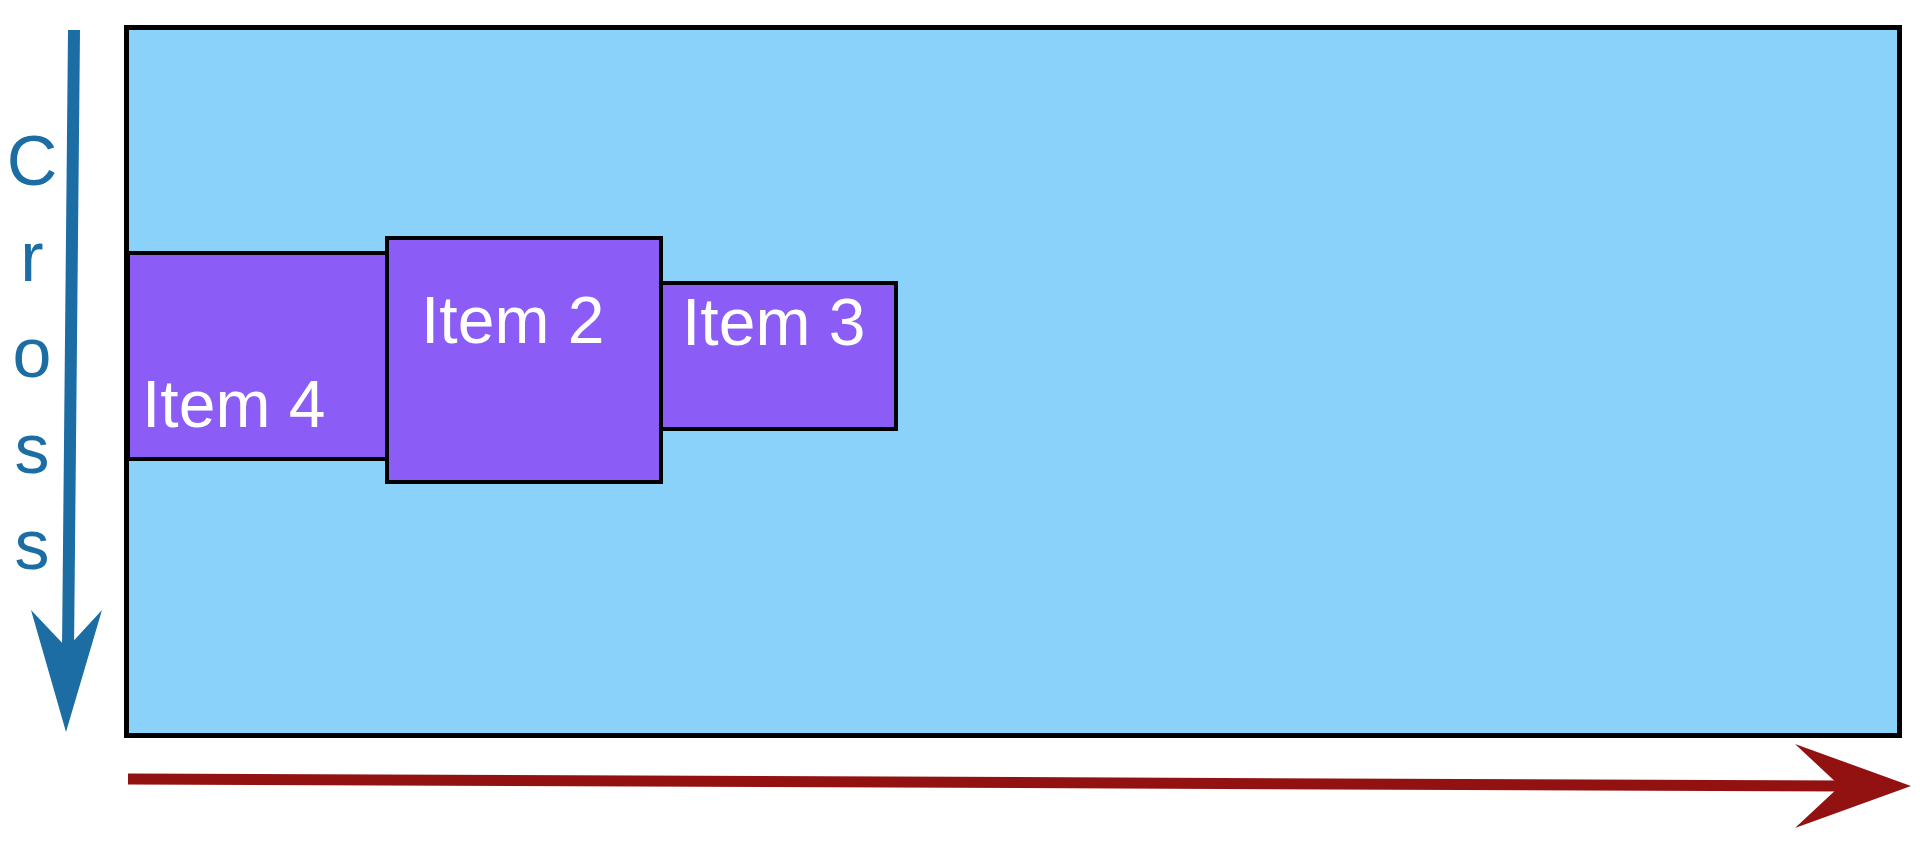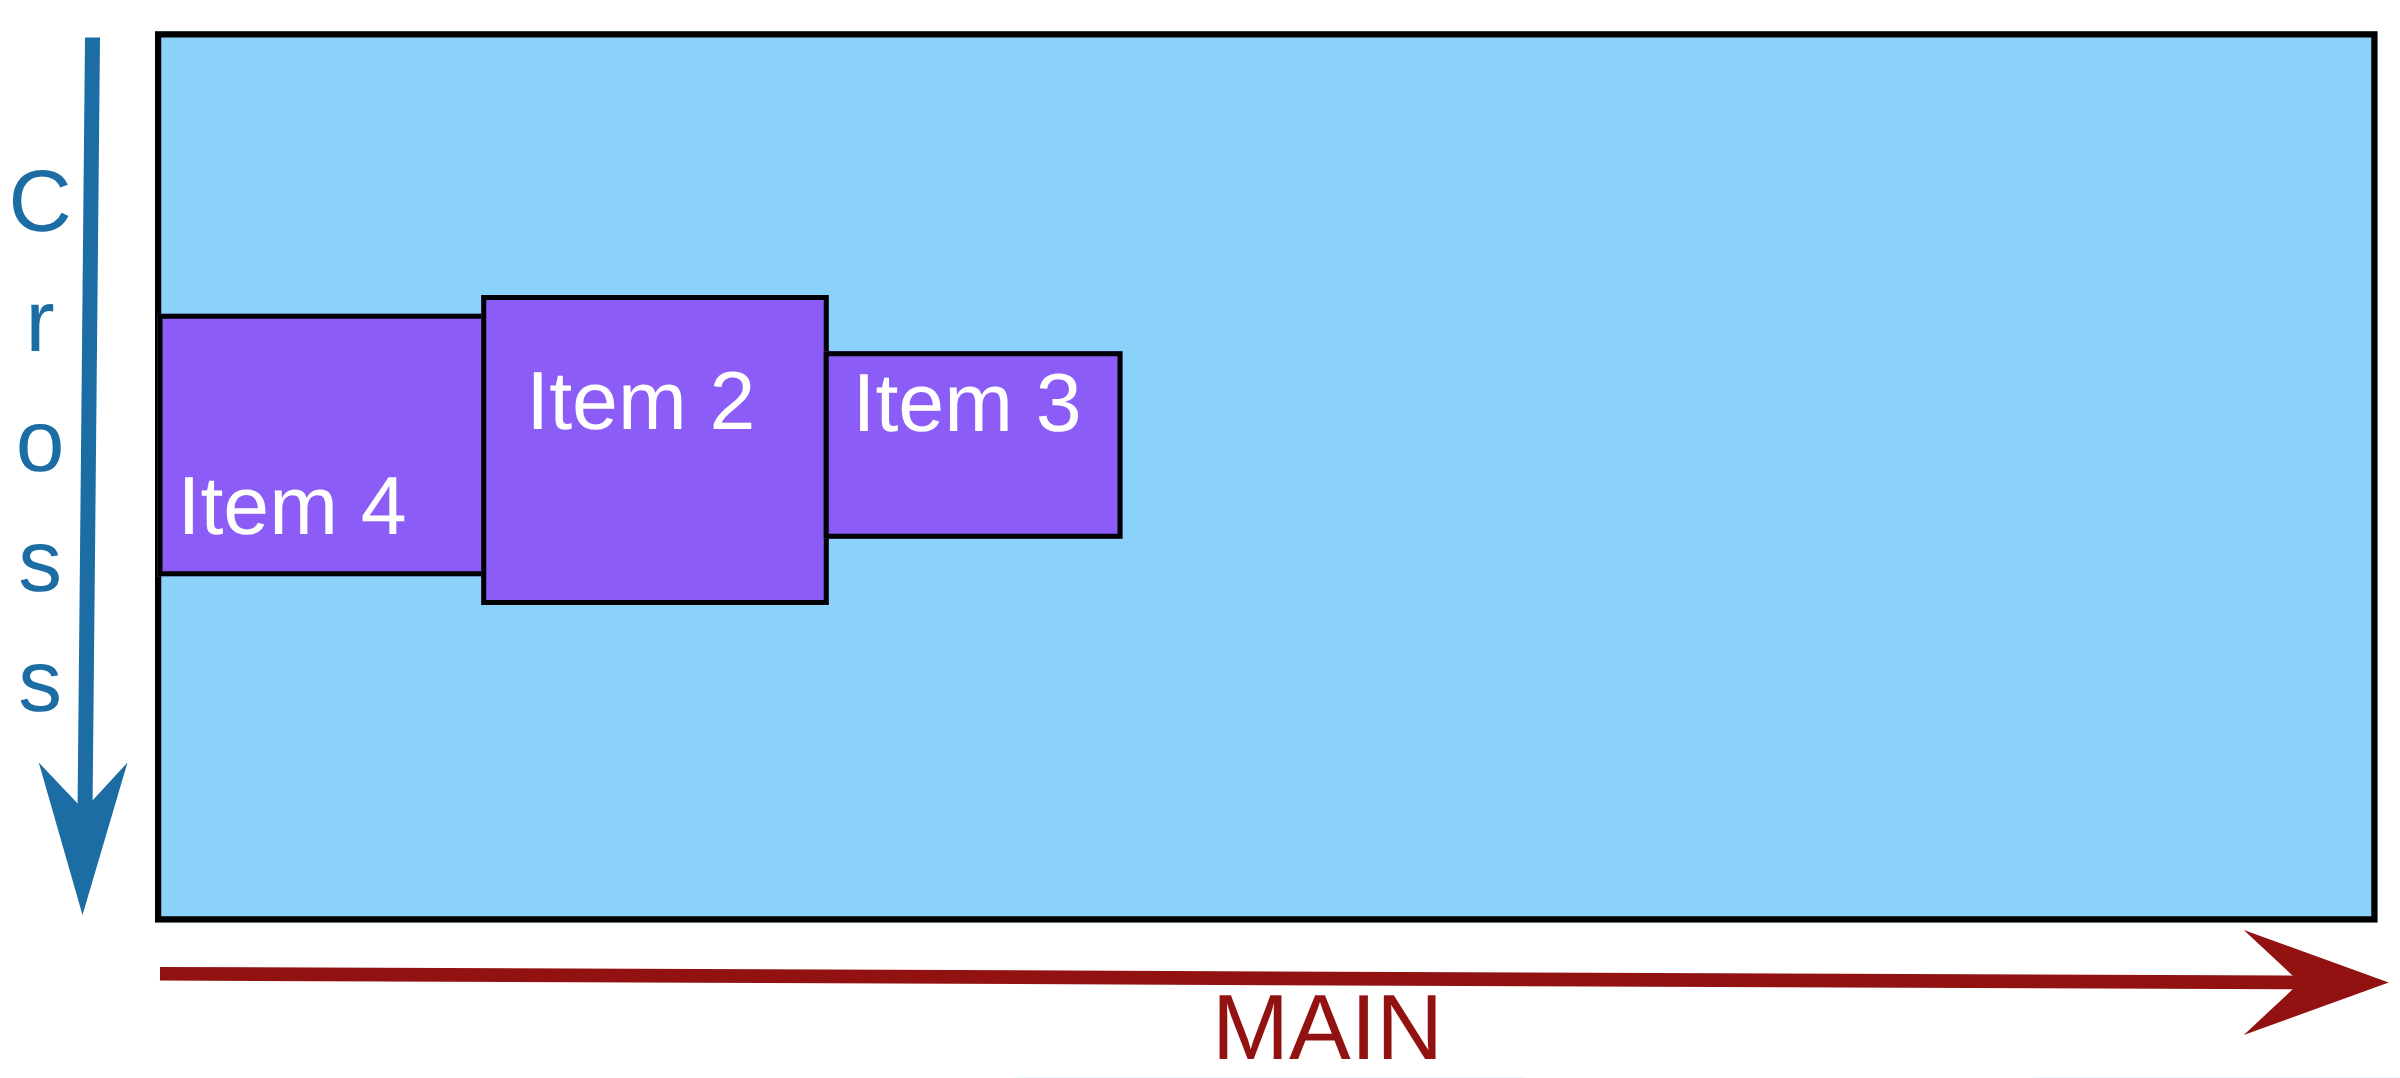--- a/index.html
+++ b/index.html
@@ -102,15 +102,14 @@
   </svg>
 
   <div class="cross-axis-label">
       <span>C</span>
       <span>r</span>
       <span>o</span>
       <span>s</span>
       <span>s</span>
     </div>
 
-  <div class="main-axis-label">MAIN</div>
 
 </div>
 
 </body></html>

